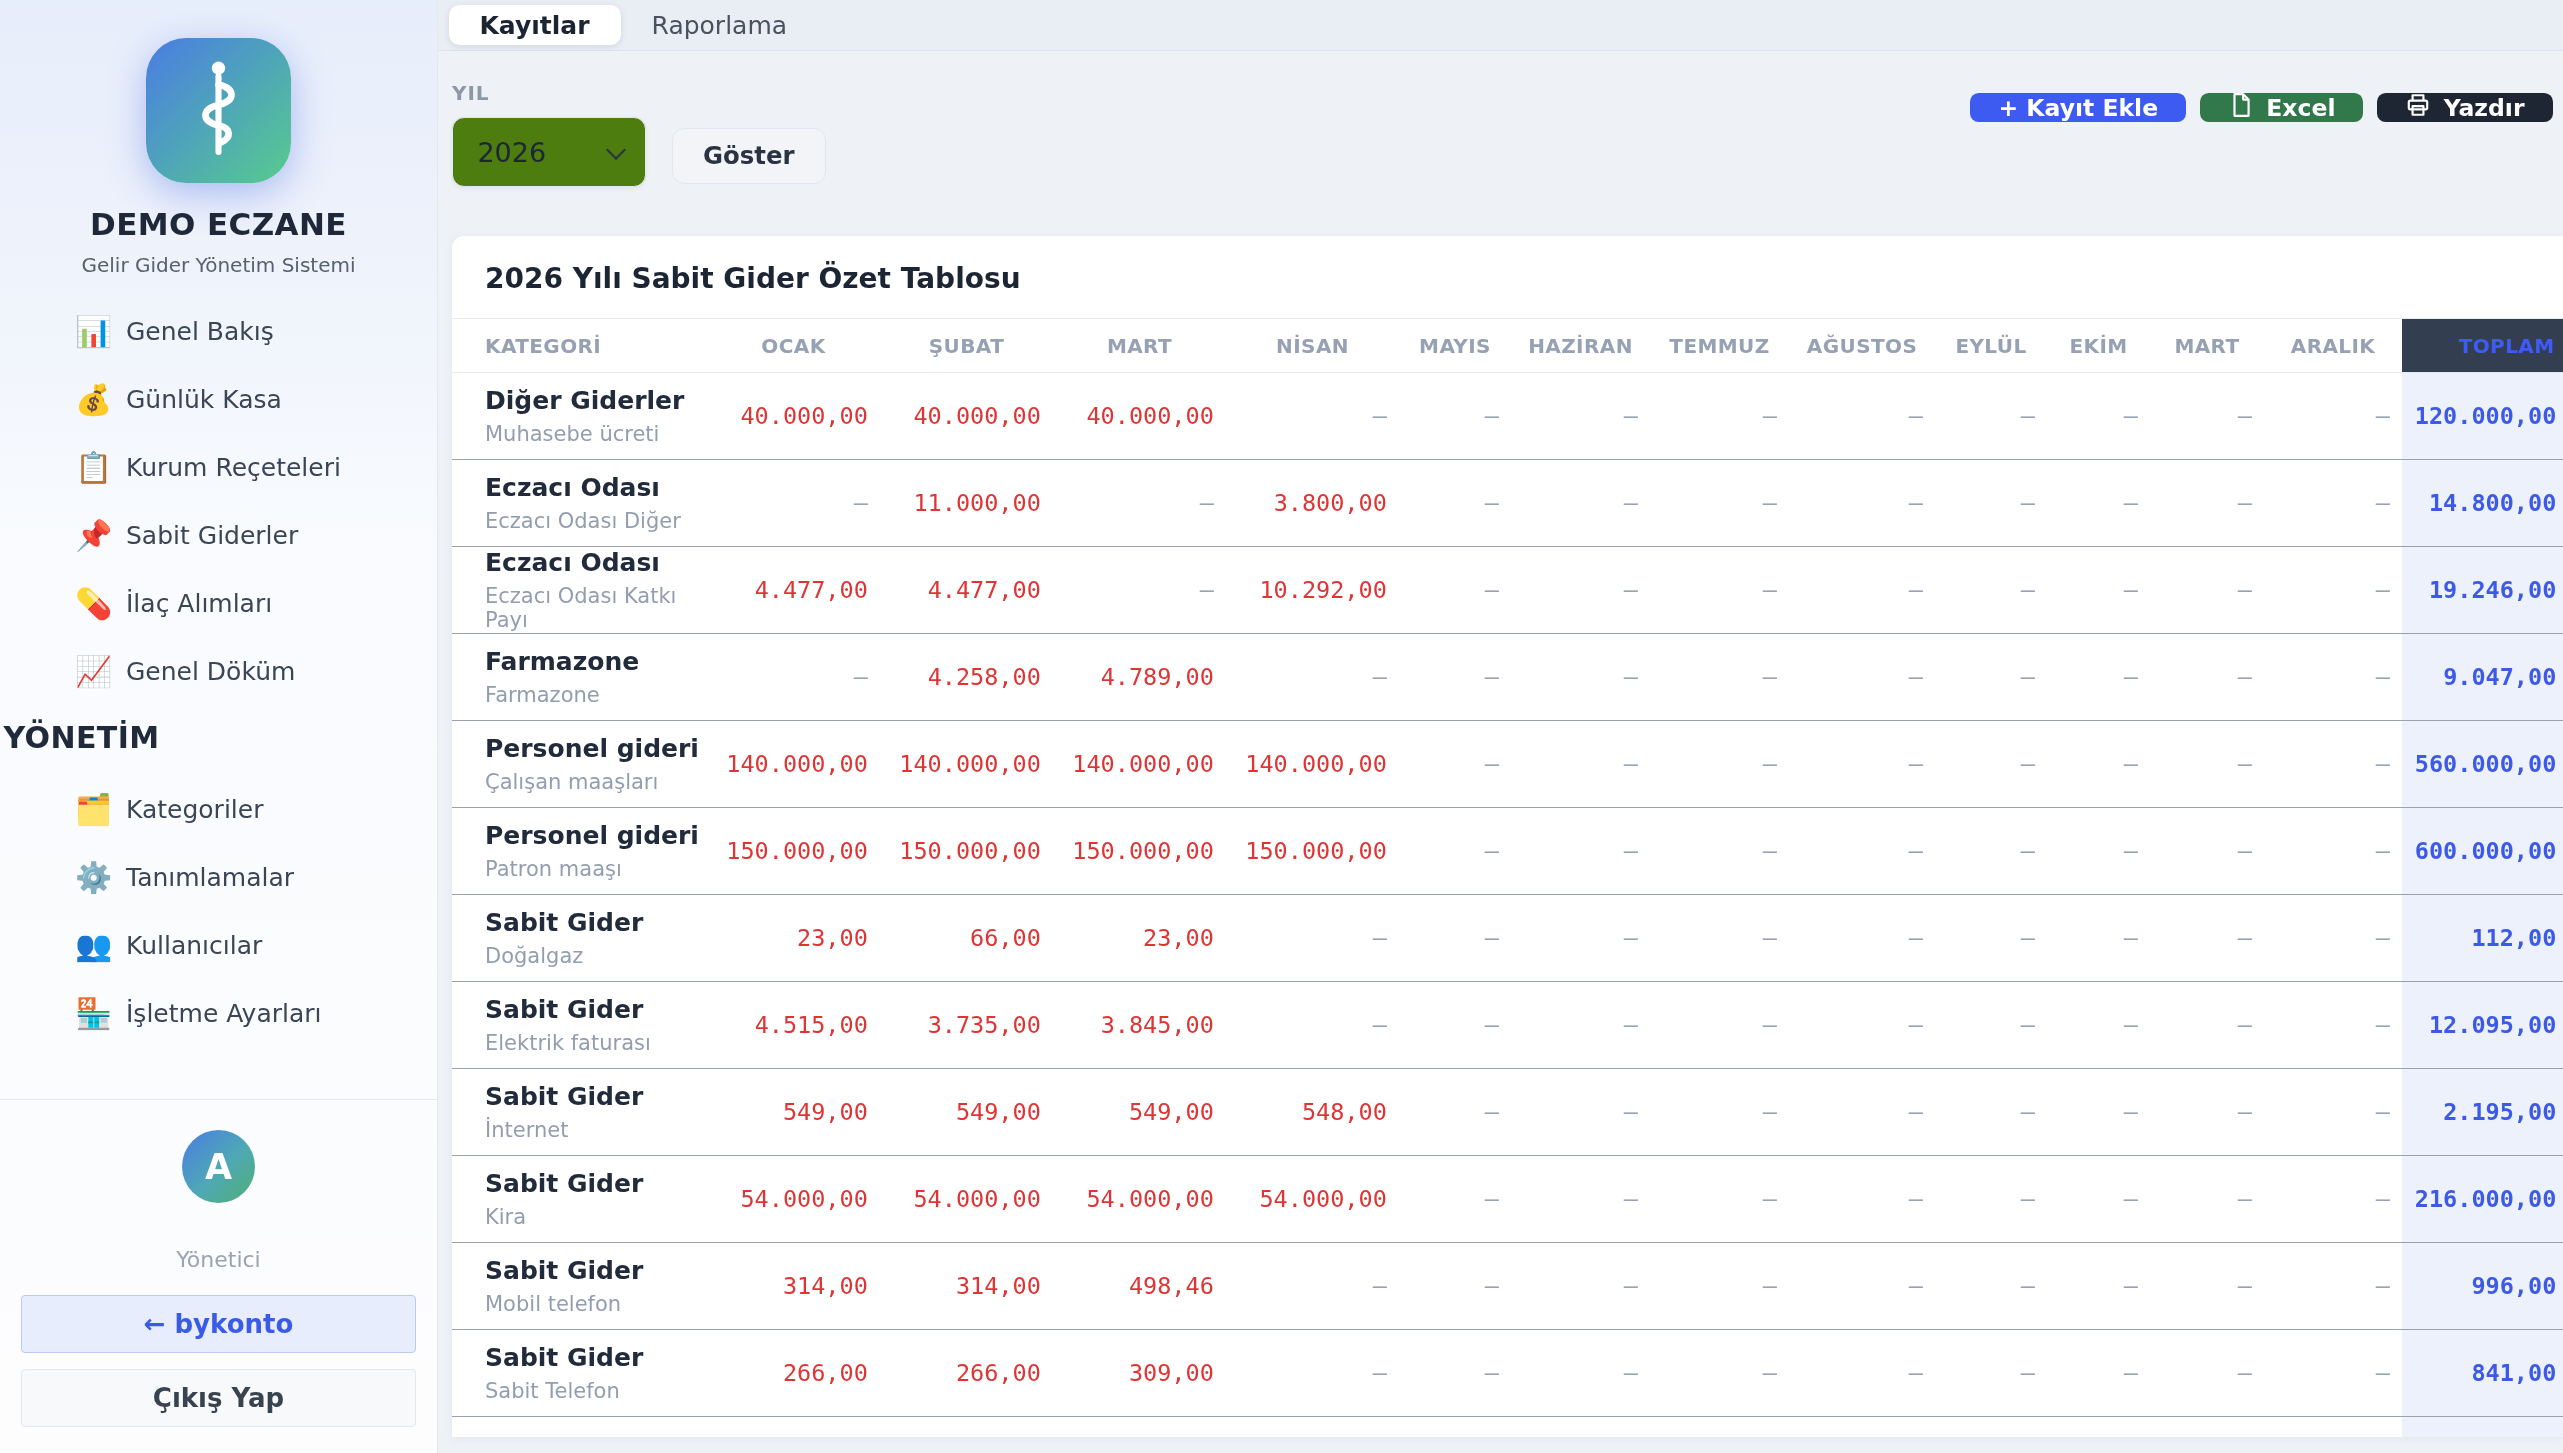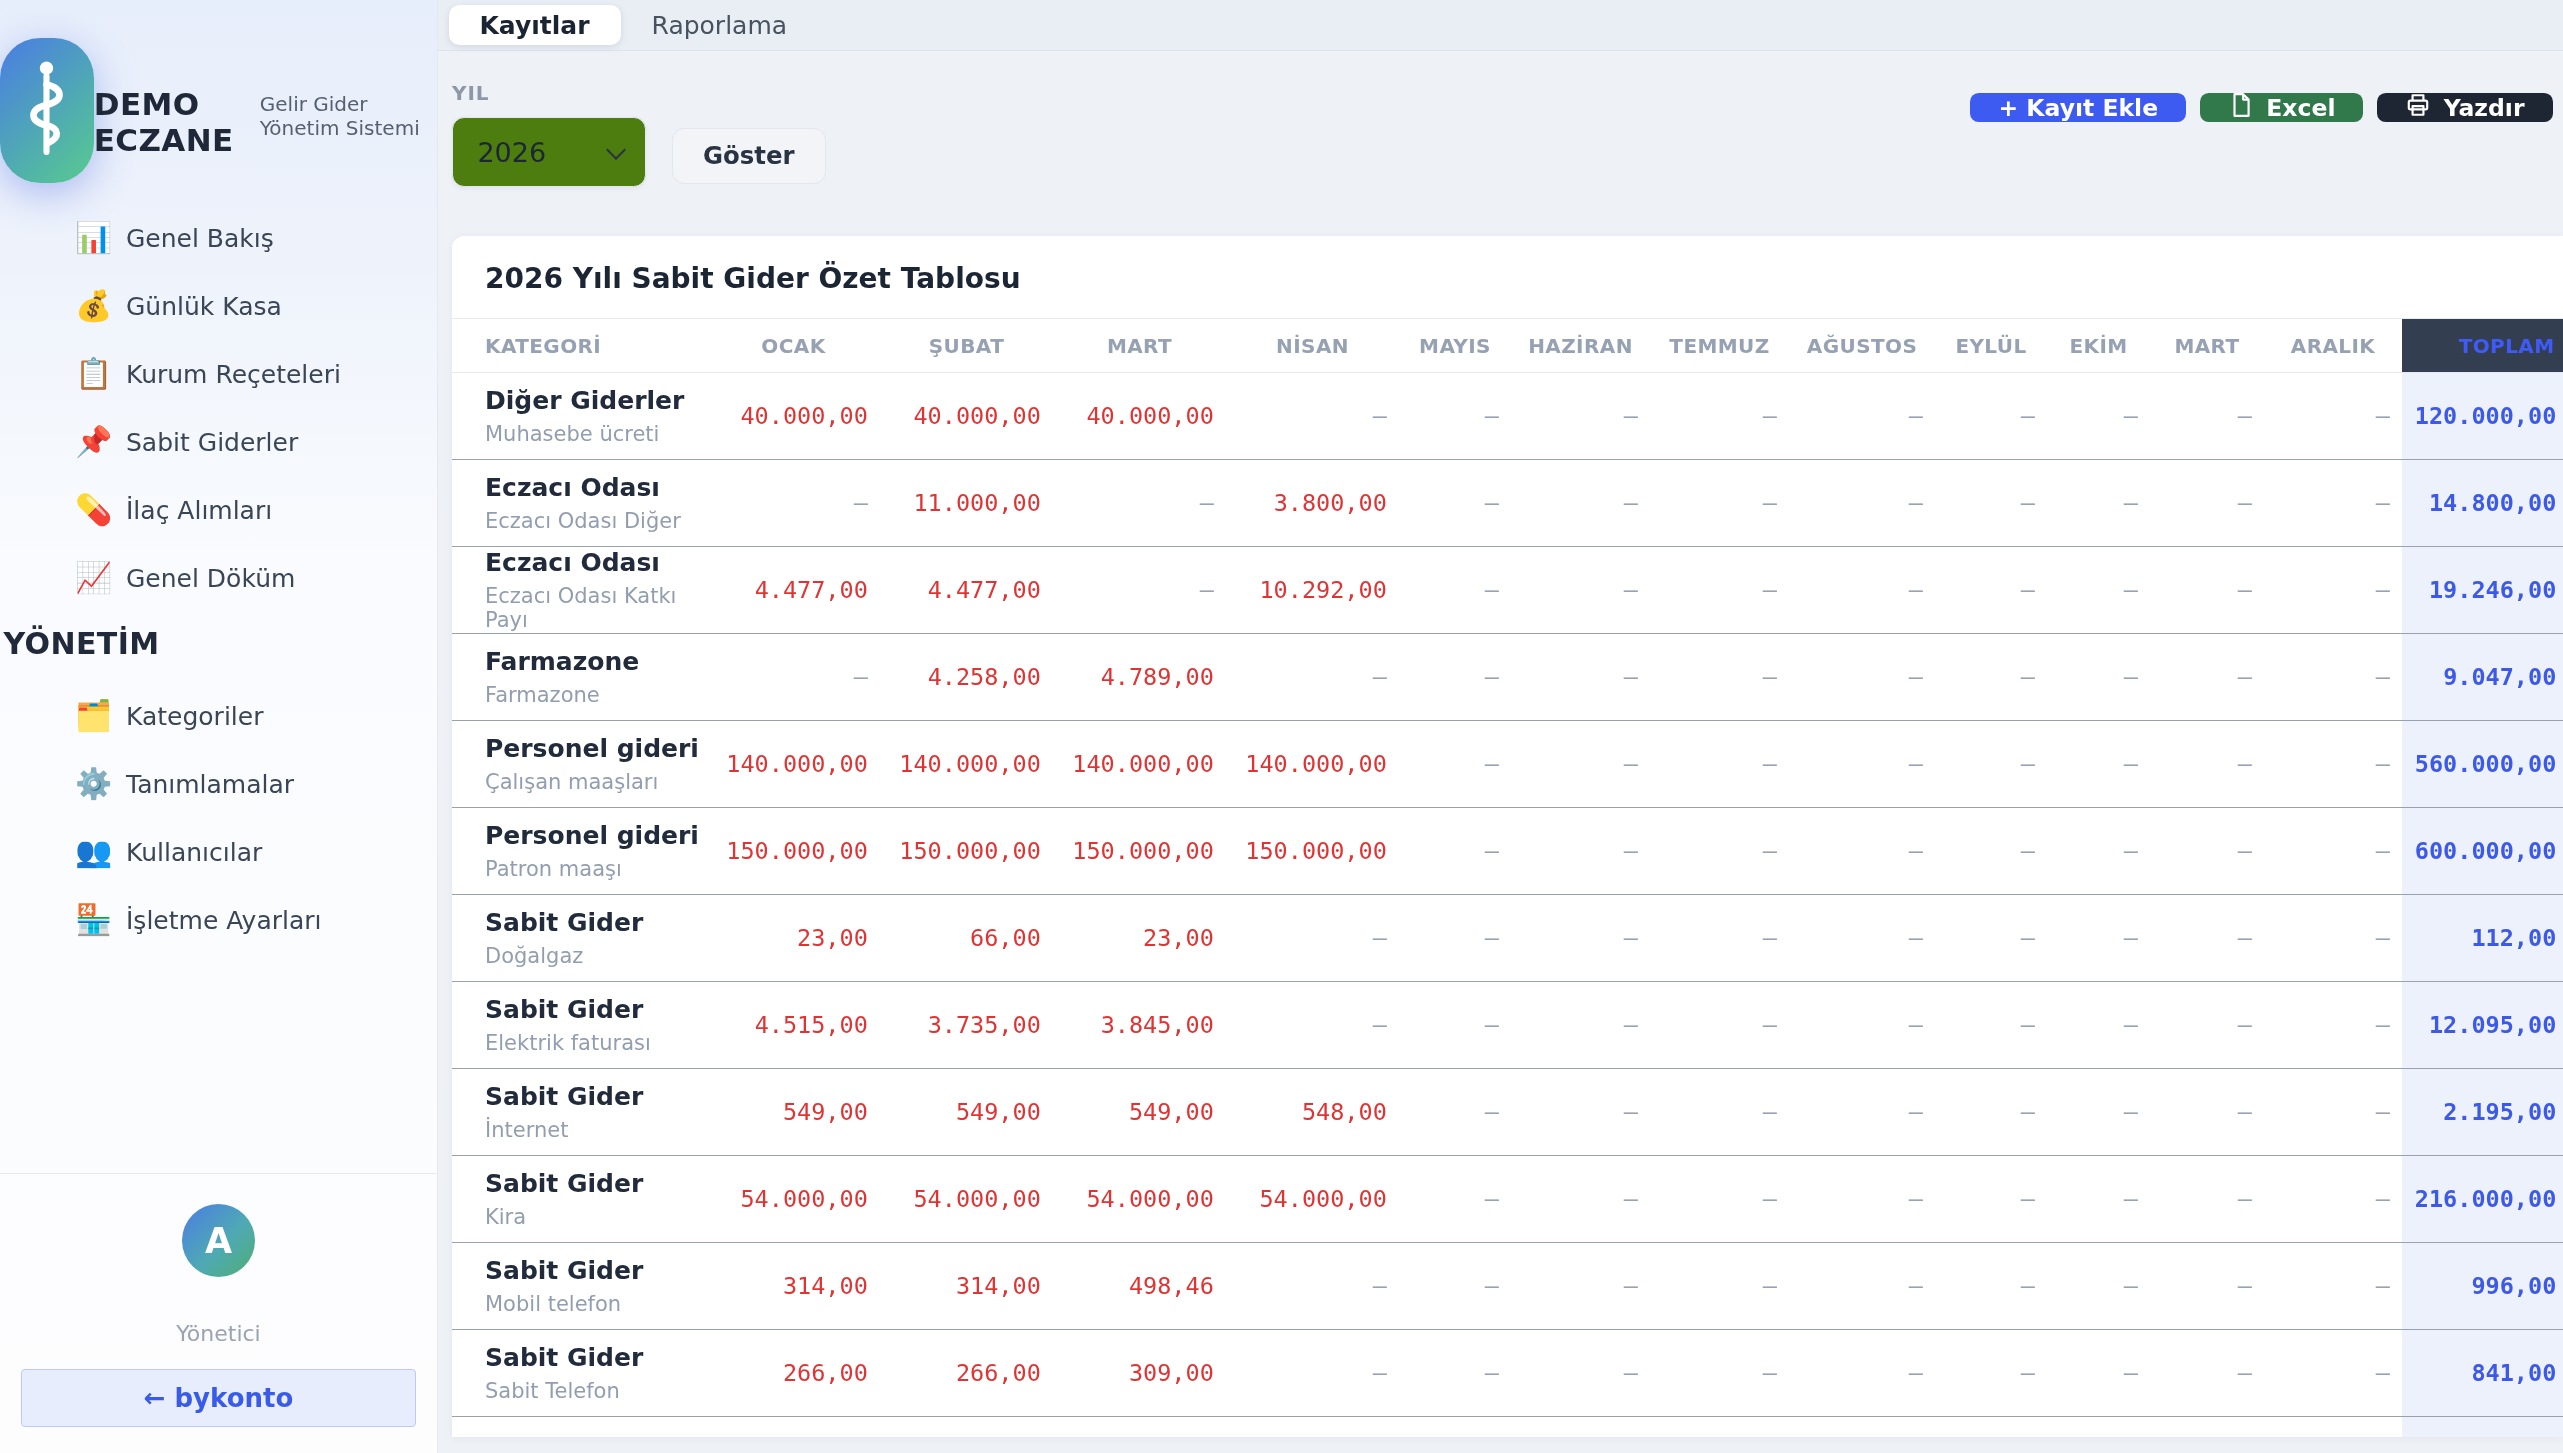--- a/index.html
+++ b/index.html
@@ -4,21 +4,21 @@
 <style>
   * { margin:0; padding:0; box-sizing:border-box; }
   html,body { width:2563px; height:1453px; overflow:hidden; }
   body { font-family:"DejaVu Sans","Liberation Sans",sans-serif; background:#eef1f6; }
   #app { width:2563px; height:1453px; display:flex; overflow:hidden; }
 
   
   .sidebar { width:438px; min-width:438px; height:100%; position:relative;
     background:linear-gradient(180deg,#e7eefb 0%,#edf2fb 16%,#f9fbfe 38%,#fdfdfe 100%);
     border-right:1.7px solid #e5e8ef; }
-  .logo-wrap { display:flex; flex-direction:row; align-items:center; padding-top:38px; }
+  .logo-wrap { display:flex; flex-direction:column; align-items:center; padding-top:38px; }
   .logo { width:145px; height:145px; border-radius:40px;
     background:linear-gradient(135deg,#4a7ce4 0%,#4fa9b4 55%,#58cb8e 100%);
     box-shadow:0 10.5px 38px rgba(90,120,230,.45); display:flex; align-items:center; justify-content:center; }
   .app-name { margin-top:23px; font-size:31px; font-weight:bold; color:#1f2838; letter-spacing:0.4px; }
   .app-sub { margin-top:10.5px; font-size:20px; color:#56606f; }
   .menu { margin-top:21px; }
   .menu-item { height:68px; display:flex; align-items:center; padding-left:75px; cursor:pointer; }
   .menu-item .mi-icon { width:51px; font-size:30px; line-height:1; }
   .menu-item .mi-label { font-size:25px; color:#3a4556; font-weight:500; }
   .section-label { margin:14px 0 1.7px 3.5px; font-size:30px; font-weight:bold; color:#202a3b; letter-spacing:0.4px; }
@@ -150,20 +150,21 @@
         <div class="menu-item">
           <span class="mi-icon">🏪</span>
           <span class="mi-label">İşletme Ayarları</span>
         </div>
       </nav>
 
     <div class="side-bottom">
       <div class="avatar">A</div>
       <div class="role">Yönetici</div>
       <button class="side-btn btn-account">← bykonto</button>
+      <button class="side-btn btn-logout">Çıkış Yap</button>
     </div>
   </aside>
 
   <section class="main">
     <div class="tabbar" id="tabbar">
         <div class="tab active">Kayıtlar</div>
         <div class="tab">Raporlama</div>
       </div>
 
     <div class="filters">

